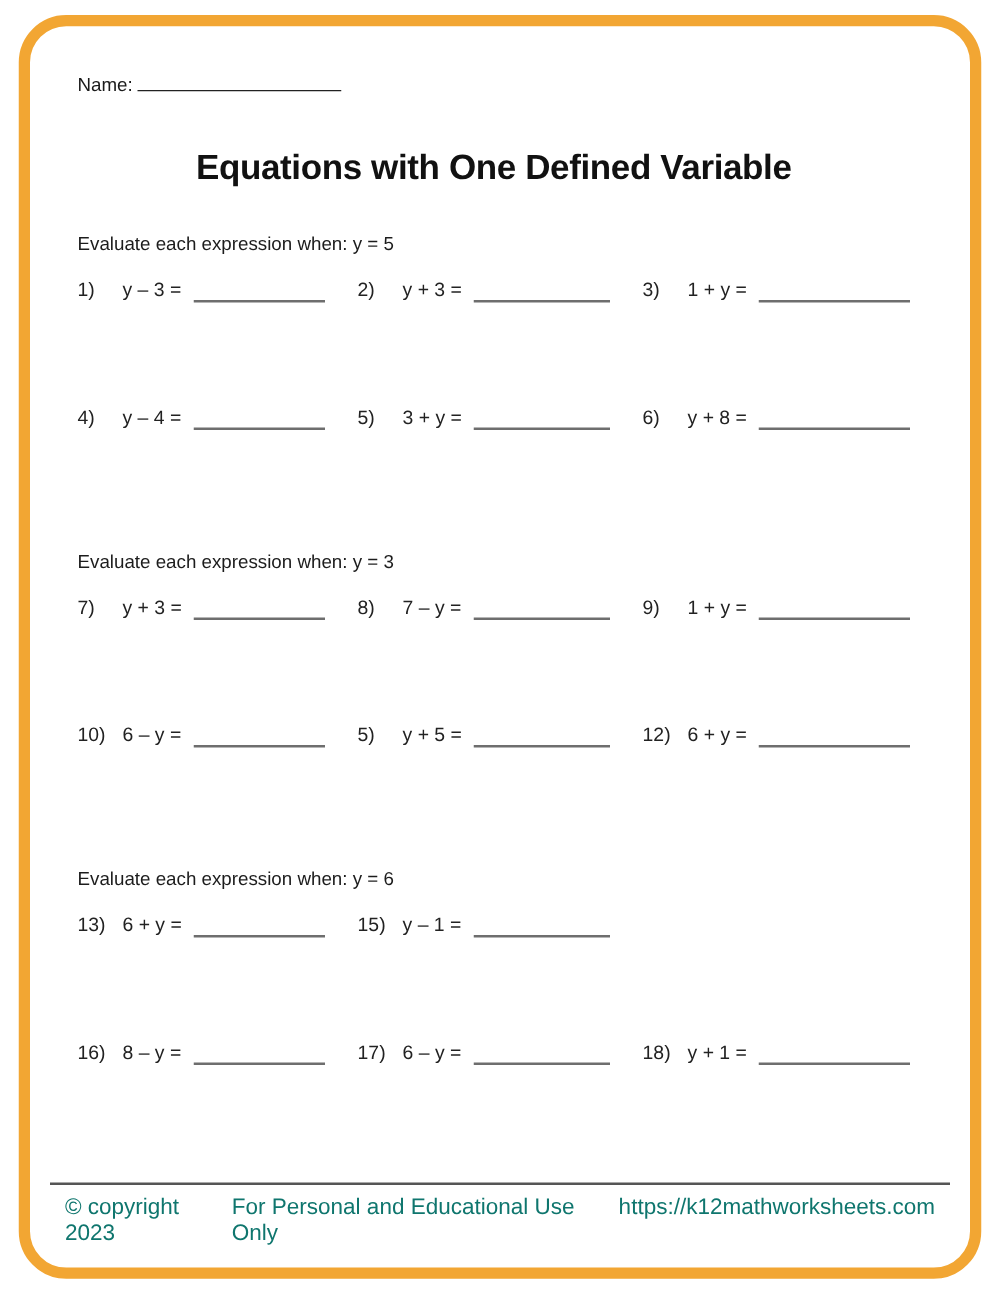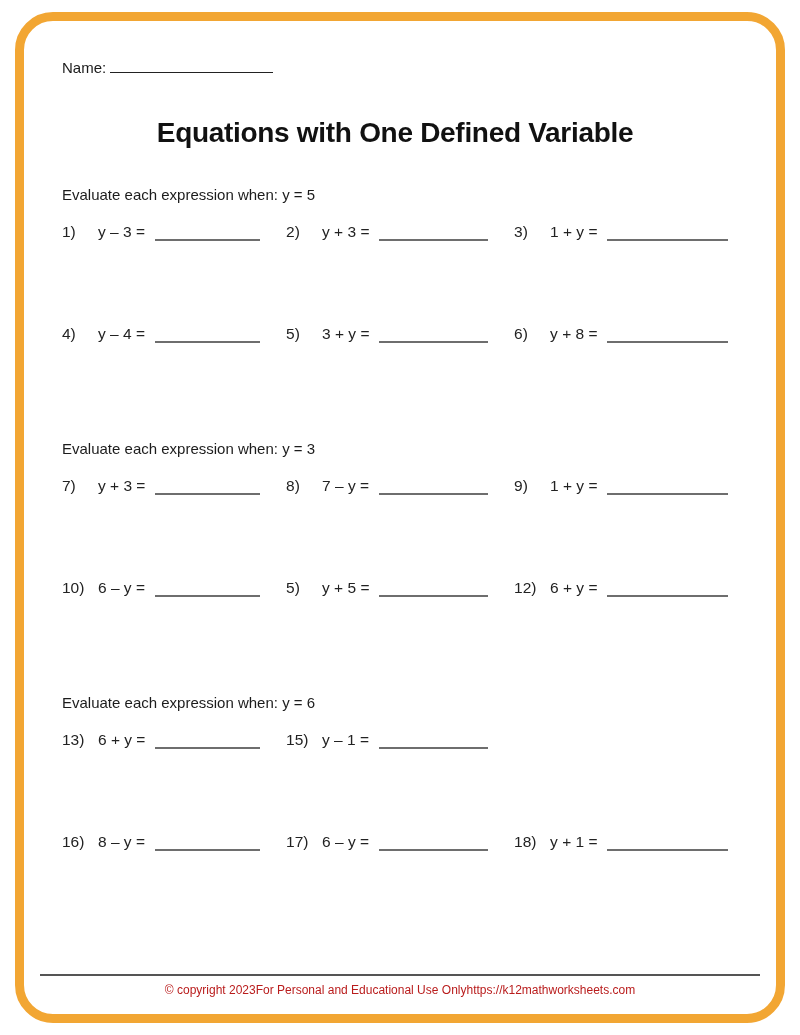--- a/index.html
+++ b/index.html
@@ -101,24 +101,24 @@
     left: 40px;
     right: 40px;
     bottom: 38px;
   }
   .footer-divider {
     border-top: 2px solid #555;
     margin-bottom: 7px;
   }
   .footer-row {
     display: flex;
-    justify-content: center;
+    justify-content: flex-start;
     align-items: baseline;
-    font-size: 12px;
-    color: #b91c1c;
+    font-size: 18px;
+    color: #0f766e;
     padding: 0 12px;
   }
 </style>
 </head>
 <body>
 
 <div class="page">
   <div class="border-frame"></div>
 
   <div class="content">

